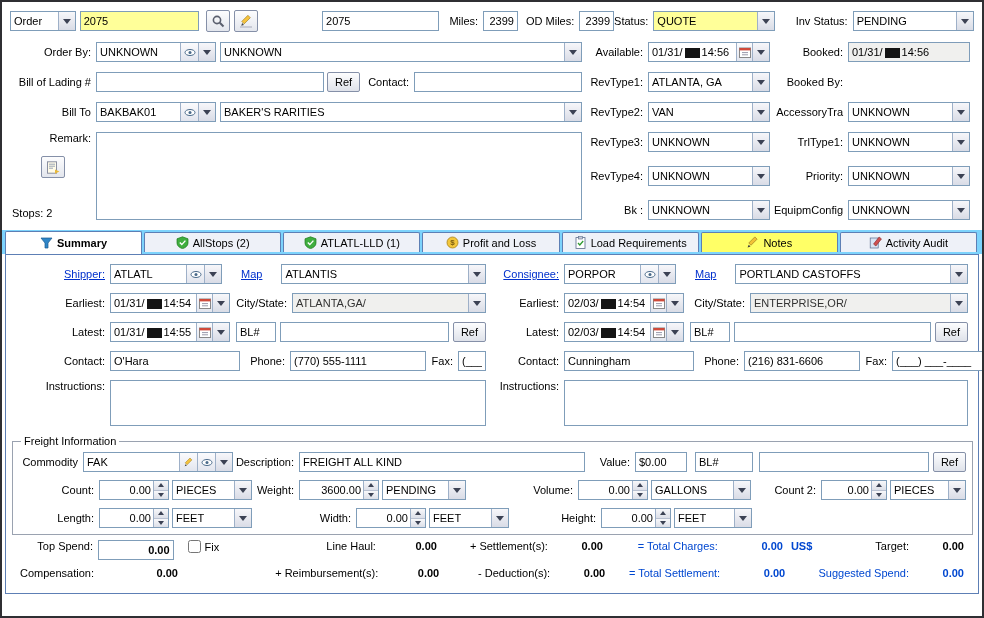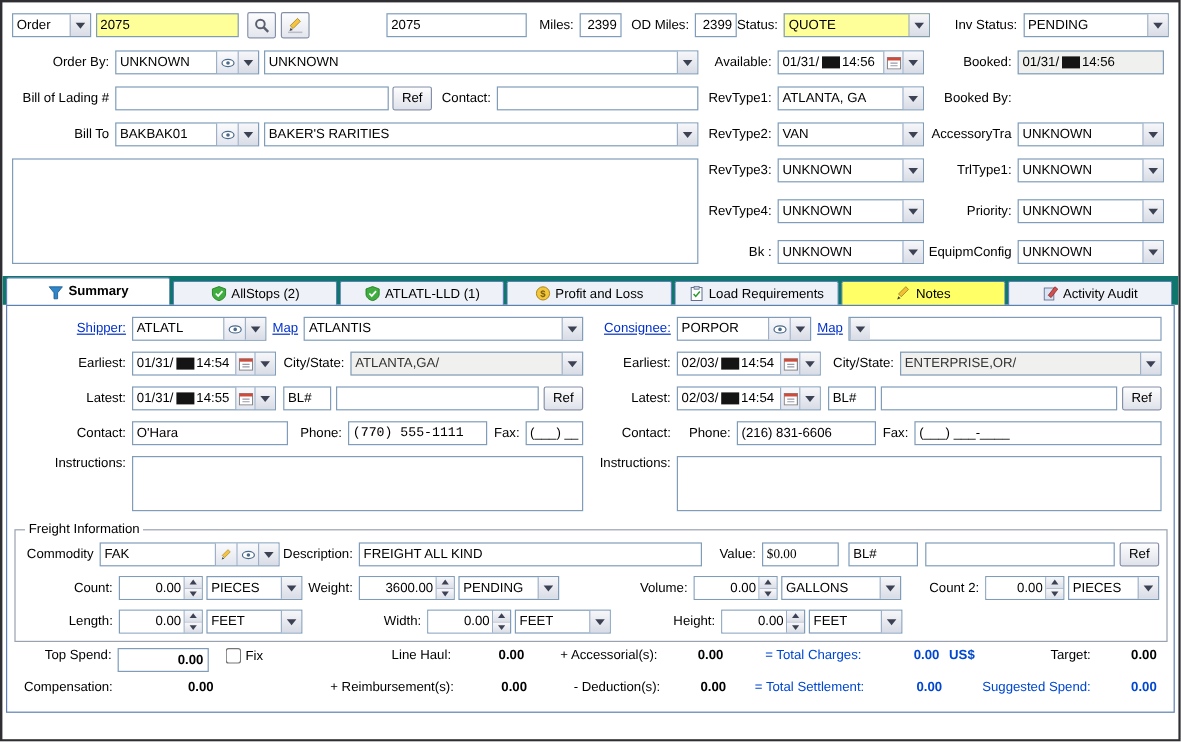--- a/index.html
+++ b/index.html
@@ -40,32 +40,32 @@
   .spb i{flex:1;display:flex;align-items:center;justify-content:center;background:linear-gradient(#f8f8fa,#dcdfe8)}
   .spb i:first-child{border-bottom:1px solid #b8c0d0}
   .spb i::after{content:"";width:0;height:0;border-left:3px solid transparent;border-right:3px solid transparent}
   .spb i.up::after{border-bottom:4px solid #3c4254}
   .spb i.dn::after{border-top:4px solid #3c4254}
   .remcol{width:86px;display:flex;flex-direction:column;flex-shrink:0}
   .stops{margin-top:auto;font-size:11px;padding-left:2px;padding-bottom:1px}
   .rzcol{flex:1;display:flex;flex-direction:column;justify-content:space-between}
   .rzrow{display:flex;align-items:center}
   
-  .dtabs{display:flex;align-items:flex-end;height:24px;padding:0 3px;background:#0f766e}
+  .dtabs{display:flex;align-items:center;height:24px;padding:0 3px;background:#7dd3fc}
   .dtab{display:flex;align-items:center;justify-content:center;gap:4px;height:20px;flex:1;border:1px solid #5d7fb5;border-bottom:none;border-radius:2px 2px 0 0;background:#eef1f8;font-size:11px;margin-right:2px;white-space:nowrap;cursor:default}
   .dtab.active{background:#fff;font-weight:bold;height:23px}
   .dtab.note-hl{background:#ffff66}
   .dico{width:13px;height:13px;display:inline-flex;flex-shrink:0}
   
   .spanel{border:1px solid #5d7fb5;margin:0 3px 3px 3px;height:340px;padding:9px 6px 0 6px;background:#fff}
   .srow{display:flex;align-items:flex-start;margin-bottom:9px}
   .sl{width:478px;display:flex;align-items:center;flex-shrink:0}
   .sr{flex:1;display:flex;align-items:center;padding-right:4px}
   .blu{color:#0030cc;text-decoration:underline}
-  .maplink{margin:0 5px;font-size:11px;cursor:pointer;flex-shrink:0}
+  .maplink{margin:0 19px;font-size:11px;cursor:pointer;flex-shrink:0}
   .freight{border:1px solid #9aa2b0;margin-top:0;padding:5px 6px 0 6px}
   .freight legend{font-size:11px;padding:0 3px;margin-left:2px}
   .frow{display:flex;align-items:center;margin-bottom:8px}
   
   .totals{padding:2px 8px 0 8px;margin-top:3px}
   .trow{display:flex;align-items:flex-start;margin-bottom:7px;font-size:11px}
   .tval{font-weight:bold;text-align:right;white-space:nowrap;flex-shrink:0}
   .tblue{color:#0047d0}
   .mla{margin-left:auto}
 </style>
@@ -197,20 +197,33 @@
         <span class="l l2">AccessoryTra</span>
         <div class="c" style="width:122px">
           <span class="v">UNKNOWN</span>
           <span class="a"></span>
         </div>
       </div>
     </div>
 
     <div class="hrow" style="align-items:stretch;height:88px">
       <div class="lz" style="align-items:stretch">
+        <div class="remcol">
+          <span class="l">Remark:</span>
+          <button class="ibtn" style="margin:12px auto 0 auto">
+            <svg width="14" height="13" viewBox="0 0 14 13">
+                <rect x="1.5" y="0.8" width="9" height="11.4" fill="#fffbe8" stroke="#8a8fa0"></rect>
+                <line x1="3" y1="3.2" x2="9" y2="3.2" stroke="#9aa6b6"></line>
+                <line x1="3" y1="5.2" x2="9" y2="5.2" stroke="#9aa6b6"></line>
+                <line x1="3" y1="7.2" x2="7" y2="7.2" stroke="#9aa6b6"></line>
+                <polygon points="9,8.4 13.4,10.6 9,12.8" fill="#e8b93a"></polygon>
+              </svg>
+          </button>
+          <span class="stops">Stops: 2</span>
+        </div>
         <textarea class="ta" style="flex: 1 1 0%; margin-right: 6px;"></textarea>
       </div>
       <div class="rzcol">
         <div class="rzrow">
           <span class="l l1">RevType3:</span>
           <div class="c" style="width:122px">
             <span class="v">UNKNOWN</span>
             <span class="a"></span>
           </div>
           <span class="l l2">TrlType1:</span>
@@ -341,20 +354,21 @@
           <span class="e">
               <svg width="12" height="9" viewBox="0 0 12 9">
                 <ellipse cx="6" cy="4.5" rx="5" ry="3" fill="#fff" stroke="#4a6a8a"></ellipse>
                 <circle cx="6" cy="4.5" r="1.5" fill="#4a6a8a"></circle>
               </svg>
             </span>
           <span class="a"></span>
         </div>
         <a class="blu maplink">Map</a>
         <div class="c" style="flex:1">
+          <span class="v">PORTLAND CASTOFFS</span>
           <span class="a"></span>
         </div>
       </div>
     </div>
 
     <div class="srow">
       <div class="sl">
         <span class="l" style="width:98px">Earliest:</span>
         <div class="c" style="width:120px">
           <span class="v"><span>01/31/</span><span class="redact"></span><span>14:54</span></span>
@@ -437,26 +451,27 @@
         <input class="t" style="flex: 1 1 0%; margin-left: 4px;" value="">
         <button class="btn" style="margin-left:4px">Ref</button>
       </div>
     </div>
 
     <div class="srow">
       <div class="sl">
         <span class="l" style="width:98px">Contact:</span>
         <input class="t" style="width: 130px;" value="O'Hara">
         <span class="l" style="width:50px">Phone:</span>
-        <input class="t" style="width: 116px; font-family: Liberation Mono, monospace;" value="(770) 555-1111">
+        <input class="t" style="width: 136px;" value="(770) 555-1111">
         <span class="l" style="width:32px">Fax:</span>
         <input class="t" style="flex: 1 1 0%; margin-right: 4px;" value="(___) ___-____">
       </div>
       <div class="sr">
         <span class="l" style="width:74px">Contact:</span>
+        <input class="t" style="width: 130px;" value="Cunningham">
         <span class="l" style="width:50px">Phone:</span>
         <input class="t" style="width: 116px;" value="(216) 831-6606">
         <span class="l" style="width:32px">Fax:</span>
         <input class="t" style="flex: 1 1 0%;" value="(___) ___-____">
       </div>
     </div>
 
     <div class="srow" style="align-items:flex-start">
       <div class="sl" style="align-items:flex-start">
         <span class="l" style="width:98px">Instructions:</span>
@@ -485,21 +500,21 @@
               <svg width="12" height="9" viewBox="0 0 12 9">
                 <ellipse cx="6" cy="4.5" rx="5" ry="3" fill="#fff" stroke="#4a6a8a"></ellipse>
                 <circle cx="6" cy="4.5" r="1.5" fill="#4a6a8a"></circle>
               </svg>
             </span>
           <span class="a"></span>
         </div>
         <span class="l" style="width:66px">Description:</span>
         <input class="t" style="width: 286px;" value="FREIGHT ALL KIND">
         <span class="l" style="width:50px">Value:</span>
-        <input class="t" style="width: 64px; font-family: Liberation Serif, serif;" value="$0.00">
+        <input class="t" style="width: 52px;" value="$0.00">
         <div class="c" style="width:58px;margin-left:8px">
           <span class="v">BL#</span>
         </div>
         <input class="t" style="flex: 1 1 0%; margin-left: 6px;" value="">
         <button class="btn" style="margin-left:4px">Ref</button>
       </div>
 
       <div class="frow">
         <span class="l" style="width:80px">Count:</span>
         <div class="sp" style="width:70px">
@@ -594,21 +609,21 @@
     <div class="totals">
       <div class="trow">
         <span class="l" style="width:78px">Top Spend:</span>
         <input class="t num bold" style="width: 84px;" value="0.00">
         <span style="width:110px;display:flex;align-items:center;padding-left:14px">
           <input type="checkbox" style="">
           <span style="margin-left:4px">Fix</span>
         </span>
         <span class="l mla" style="width:108px">Line Haul:</span>
         <span class="tval" style="width:56px">0.00</span>
-        <span class="l mla" style="width:116px">+ Accessorial(s):</span>
+        <span class="l mla" style="width:116px">+ Settlement(s):</span>
         <span class="tval" style="width:50px">0.00</span>
         <span class="l mla tblue" style="width:120px">= Total Charges:</span>
         <span class="tval tblue" style="width:60px">0.00</span>
         <span class="tblue bold" style="width:34px;padding-left:8px">US$</span>
         <span class="l mla" style="width:100px">Target:</span>
         <span class="tval" style="width:50px">0.00</span>
       </div>
       <div class="trow">
         <span class="l" style="width:78px">Compensation:</span>
         <span class="tval" style="width:84px;padding-right:4px">0.00</span>

